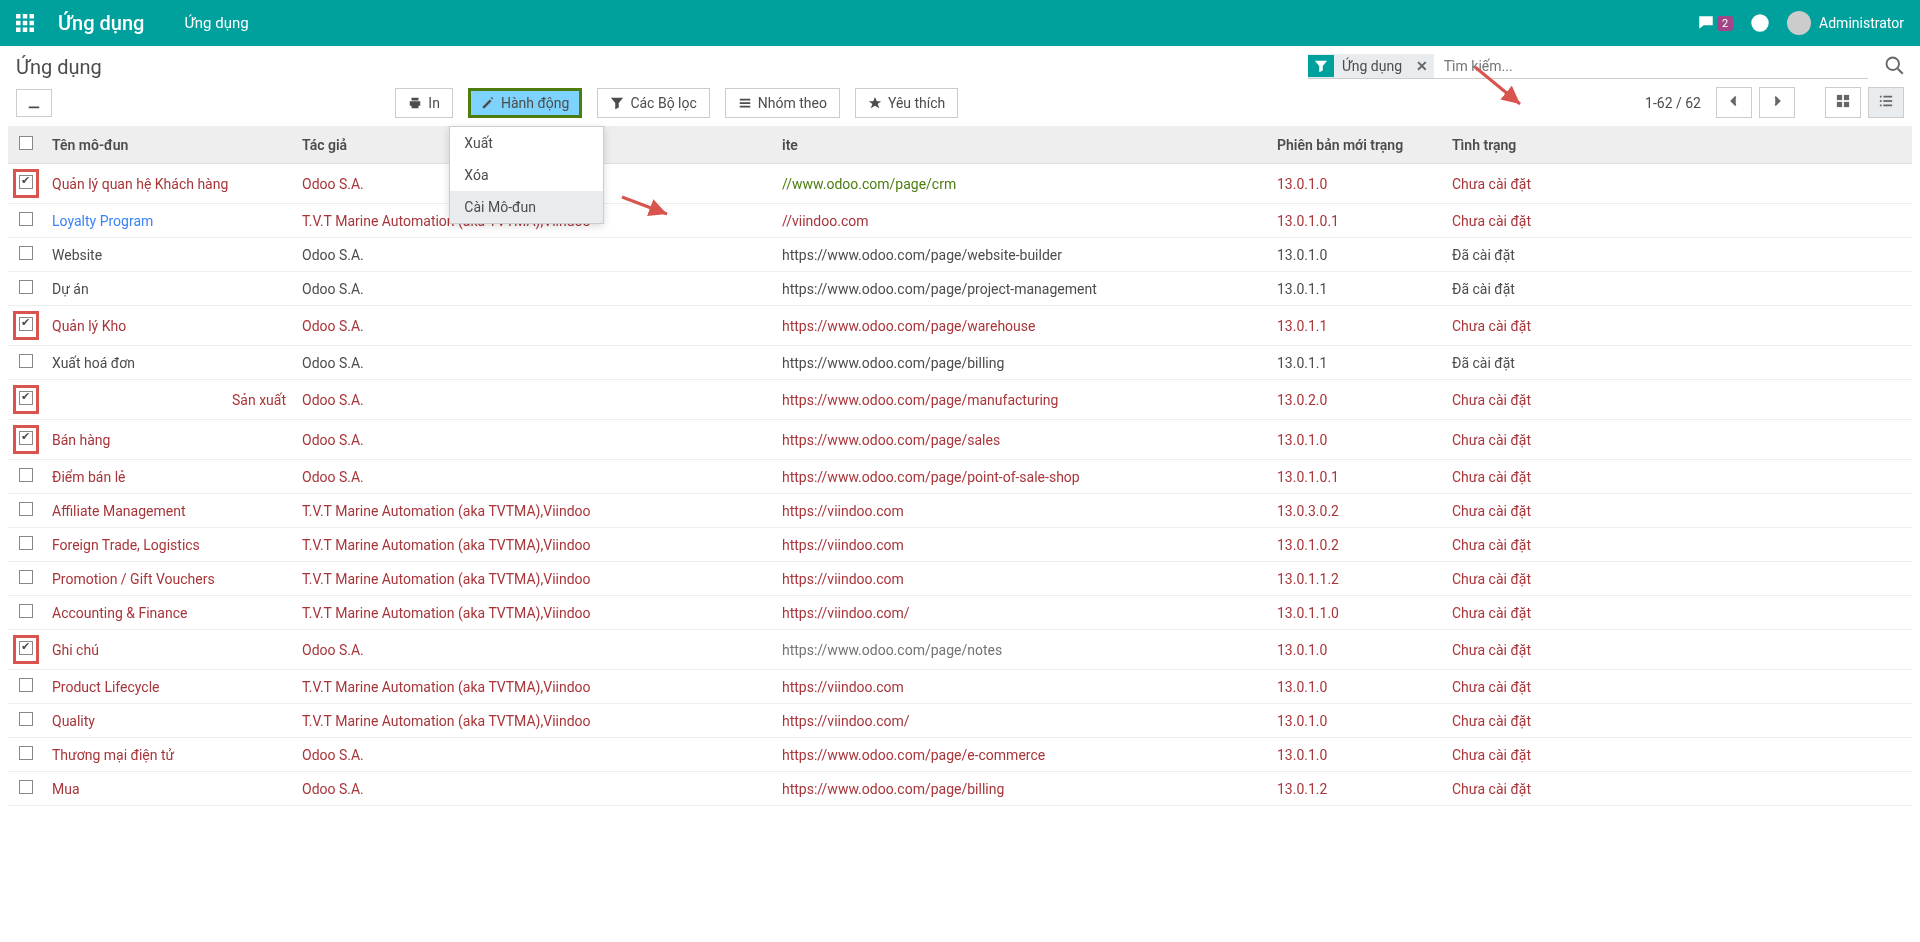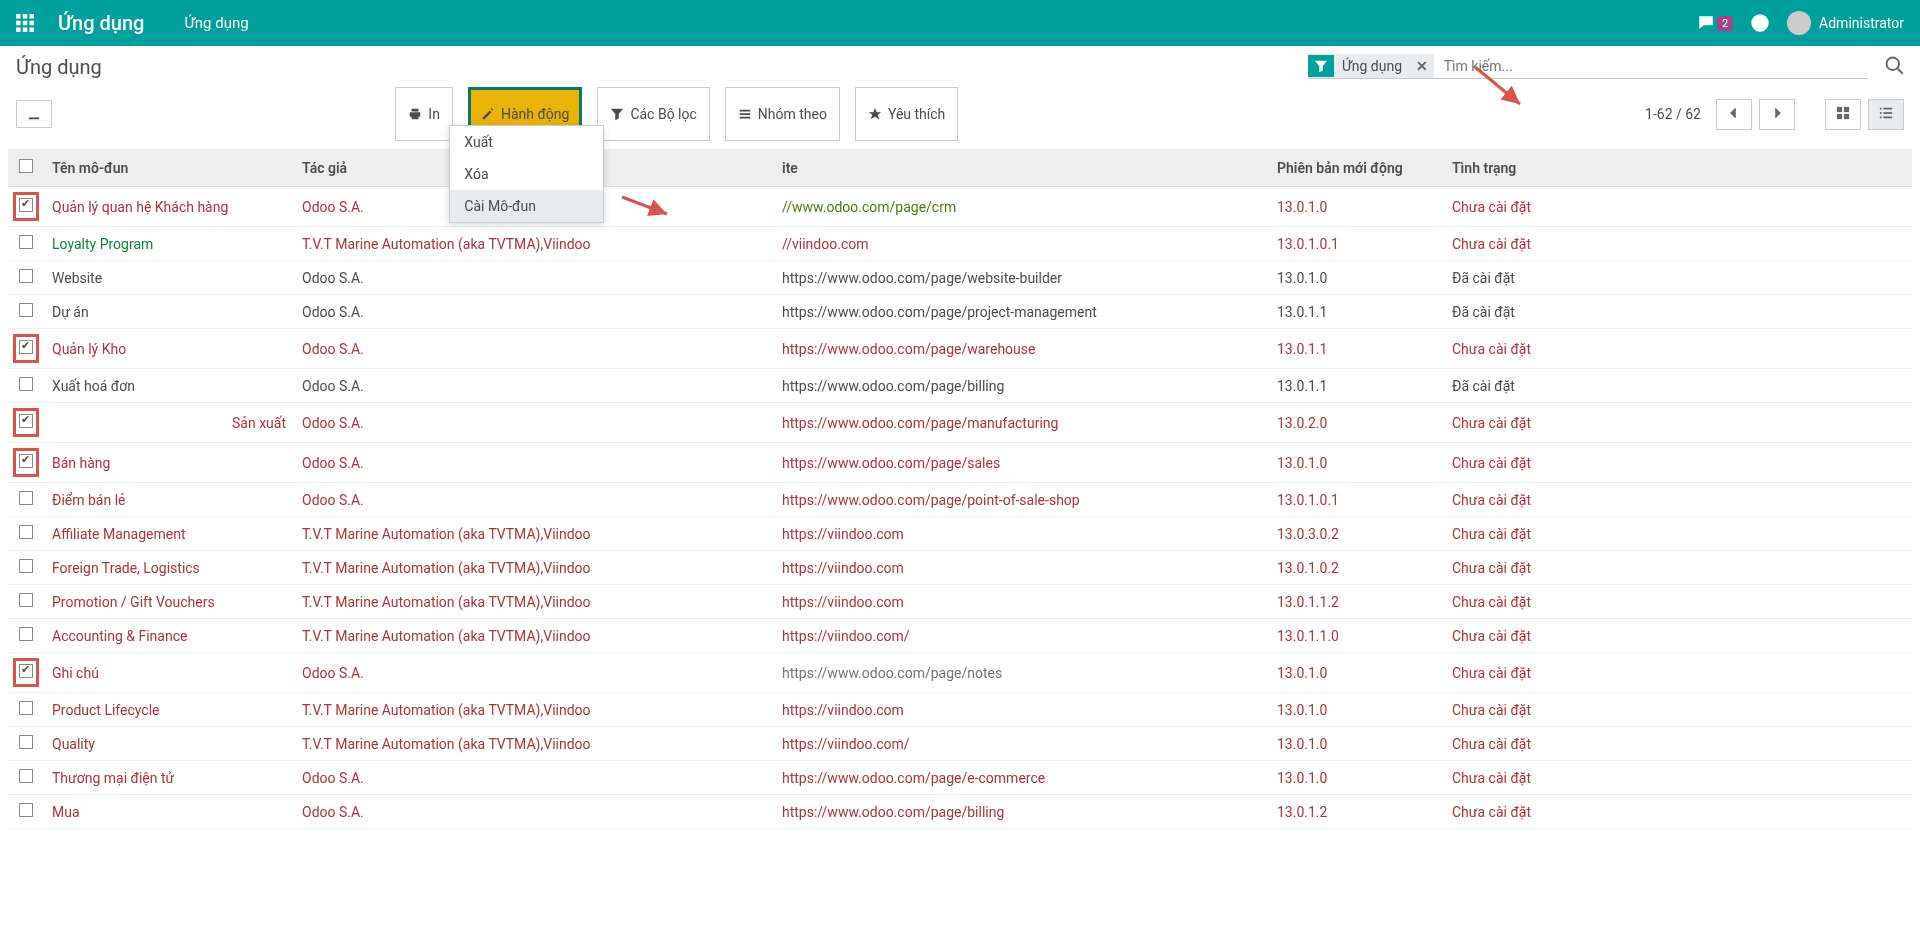--- a/index.html
+++ b/index.html
@@ -26,21 +26,21 @@
 .facet-label { padding:4px 8px; }
 .facet-close { padding:0 6px; cursor:pointer; color:#666; font-weight:bold; }
 .search-input { border:none; outline:none; flex:1; padding:4px; font-size:14px; color:#666; }
 .search-zoom { margin-left:16px; cursor:pointer; color:#666; }
 
 .cp-bottom { display:flex; align-items:center; }
 .cp-left { display:flex; gap:8px; }
 .btn { border:1px solid #ccc; background:#fff; padding:6px 12px; cursor:pointer; display:inline-flex; align-items:center; gap:6px; font-size:14px; color:#4c4c4c; border-radius:0; }
 .btn.icon-only { padding:6px 10px; }
 .cp-center { display:flex; gap:15px; margin:0 auto; position:relative; }
-.btn.hanh-dong { background:#eab308; border:3px solid #0f766e; padding:16px 10px; }
+.btn.hanh-dong { background:#7dd3fc; border:3px solid #4d7c0f; padding:4px 10px; }
 .cp-right { display:flex; align-items:center; gap:7px; margin-left:auto; }
 .pager { color:#4c4c4c; margin-right:8px; }
 .view-btn { border:1px solid #ccc; background:#fff; padding:6px 10px; cursor:pointer; color:#666; }
 .view-btn.active { background:#e9ecef; }
 
 
 .dropdown { position:absolute; top:38px; left:54px; background:#fff; border:1px solid #ccc; box-shadow:0 2px 8px rgba(0,0,0,0.15); min-width:155px; z-index:1000; }
 .dropdown-item { padding:8px 14px; cursor:pointer; color:#4c4c4c; }
 .dropdown-item.highlighted { background:#e9ecef; }
 
@@ -212,36 +212,36 @@
 </div>
 
 <div class="table-wrap">
 <table>
   <thead>
     <tr>
       <th><span class="checkbox"></span></th>
       <th class="col-name">Tên mô-đun</th>
       <th class="col-author">Tác giả</th>
       <th class="col-website">ite</th>
-      <th class="col-version">Phiên bản mới động</th>
+      <th class="col-version">Phiên bản mới trạng</th>
       <th class="col-status">Tình trạng</th>
     </tr>
   </thead>
   <tbody id="table-body">
         <tr class="selected-row">
           <td><span class="checkbox-wrap highlighted"><span class="checkbox checked"></span></span></td>
           <td style="color: rgb(168, 53, 58);">Quản lý quan hệ Khách hàng</td>
           <td style="color: rgb(168, 53, 58);">Odoo S.A.</td>
           <td style="color: #4d7c0f;">//www.odoo.com/page/crm</td>
           <td style="color: rgb(168, 53, 58);">13.0.1.0</td>
           <td style="color: rgb(168, 53, 58);">Chưa cài đặt</td>
         </tr>
         <tr class="selected-row">
           <td><span class="checkbox-wrap"><span class="checkbox"></span></span></td>
-          <td style="color: #15803d;">Loyalty Program</td>
+          <td style="color: #3b82f6;">Loyalty Program</td>
           <td style="color: rgb(168, 53, 58);">T.V.T Marine Automation (aka TVTMA),Viindoo</td>
           <td style="color: rgb(168, 53, 58);">//viindoo.com</td>
           <td style="color: rgb(168, 53, 58);">13.0.1.0.1</td>
           <td style="color: rgb(168, 53, 58);">Chưa cài đặt</td>
         </tr>
         <tr>
           <td><span class="checkbox-wrap"><span class="checkbox"></span></span></td>
           <td>Website</td>
           <td>Odoo S.A.</td>
           <td>https://www.odoo.com/page/website-builder</td>

